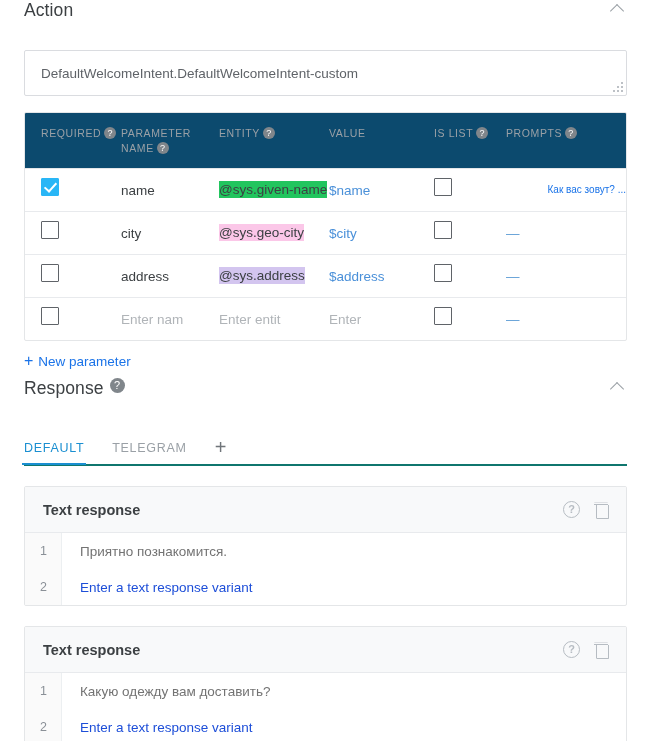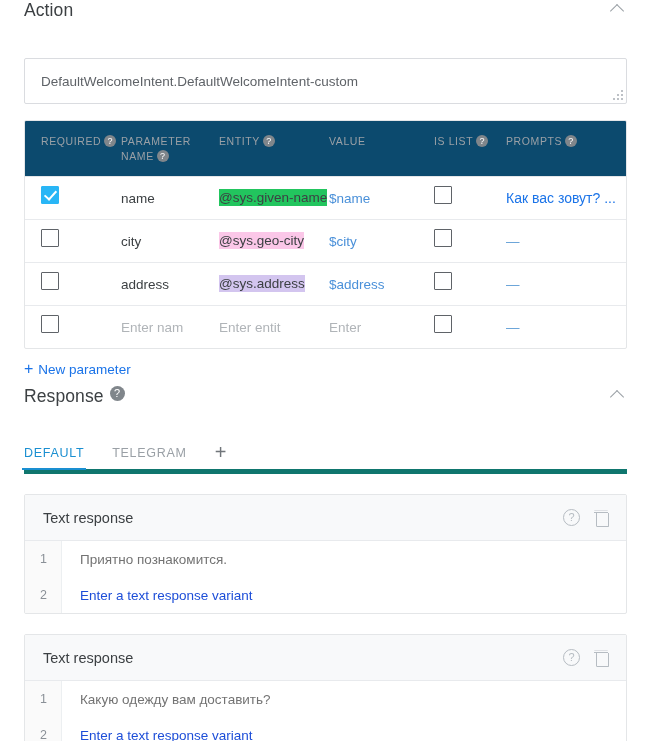--- a/index.html
+++ b/index.html
@@ -71,21 +71,21 @@
     color: #b6bcc2;
     font-size: 11px;
     line-height: 14px;
     text-align: center;
     cursor: pointer;
     user-select: none;
   }
 
   
   .action-box {
-    margin: 12px 24px;
+    margin: 4px 24px;
     height: 46px;
     border: 1px solid #dadce0;
     border-radius: 2px;
     background: #fff;
     position: relative;
     display: flex;
     align-items: center;
     padding: 0 16px;
   }
   .action-box .val {
@@ -182,21 +182,21 @@
     padding: 1px 0;
     color: #3c4043;
     box-decoration-break: clone;
     -webkit-box-decoration-break: clone;
   }
   .ent-yellow { background: #22c55e; }
   .ent-purple { background: #d3c5ef; }
   .ent-pink   { background: #fbc7e8; }
 
   .val-link { color: #4a90d9; font-size: 13.5px; }
-  .prompt-link { color: #1a73e8; font-size: 14px; line-height: 20px; display:block; }
+  .prompt-link { color: #1a73e8; font-size: 10px; line-height: 20px; display:block;text-align:right; }
   .dash { color: #5b9bd5; font-size: 13.5px; }
   .ph { color: #b0b4b8; font-size: 13.5px; }
 
   
   .new-param {
     margin: 12px 24px 0 24px;
     color: #1a73e8;
     font-size: 13.5px;
     display: inline-flex;
     align-items: center;
@@ -208,21 +208,21 @@
     margin-right: 5px;
     font-weight: 400;
     line-height: 1;
   }
 
   
   .tabs {
     display: flex;
     align-items: flex-end;
     margin: 8px 24px 0 24px;
-    border-bottom: 5px solid #0f766e;
+    border-bottom: 2px solid #0f766e;
     height: 34px;
   }
   .tab {
     font-size: 12.5px;
     letter-spacing: .7px;
     color: #9aa0a6;
     padding: 0 0 9px 0;
     margin-right: 28px;
     cursor: pointer;
     position: relative;
@@ -252,20 +252,21 @@
     overflow: hidden;
     background: #fff;
   }
   .card-head {
     background: #f8f9fa;
     border-bottom: 1px solid #e8eaed;
     height: 46px;
     display: flex;
     align-items: center;
     padding: 0 18px;
+    font-weight: bold;
   }
   .card-title {
     font-size: 14.5px;
     color: #3c4043;
   }
   .card-head .spacer { flex: 1; }
   .card-actions { display: flex; align-items: center; gap: 14px; }
 
   .trash {
     width: 14px; height: 16px;

